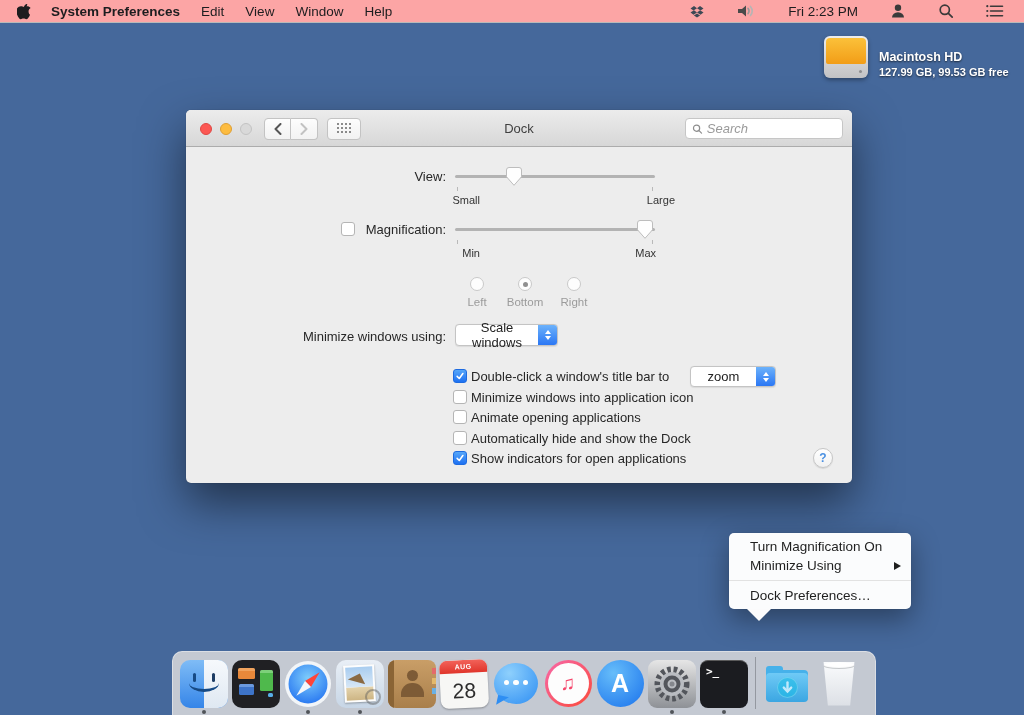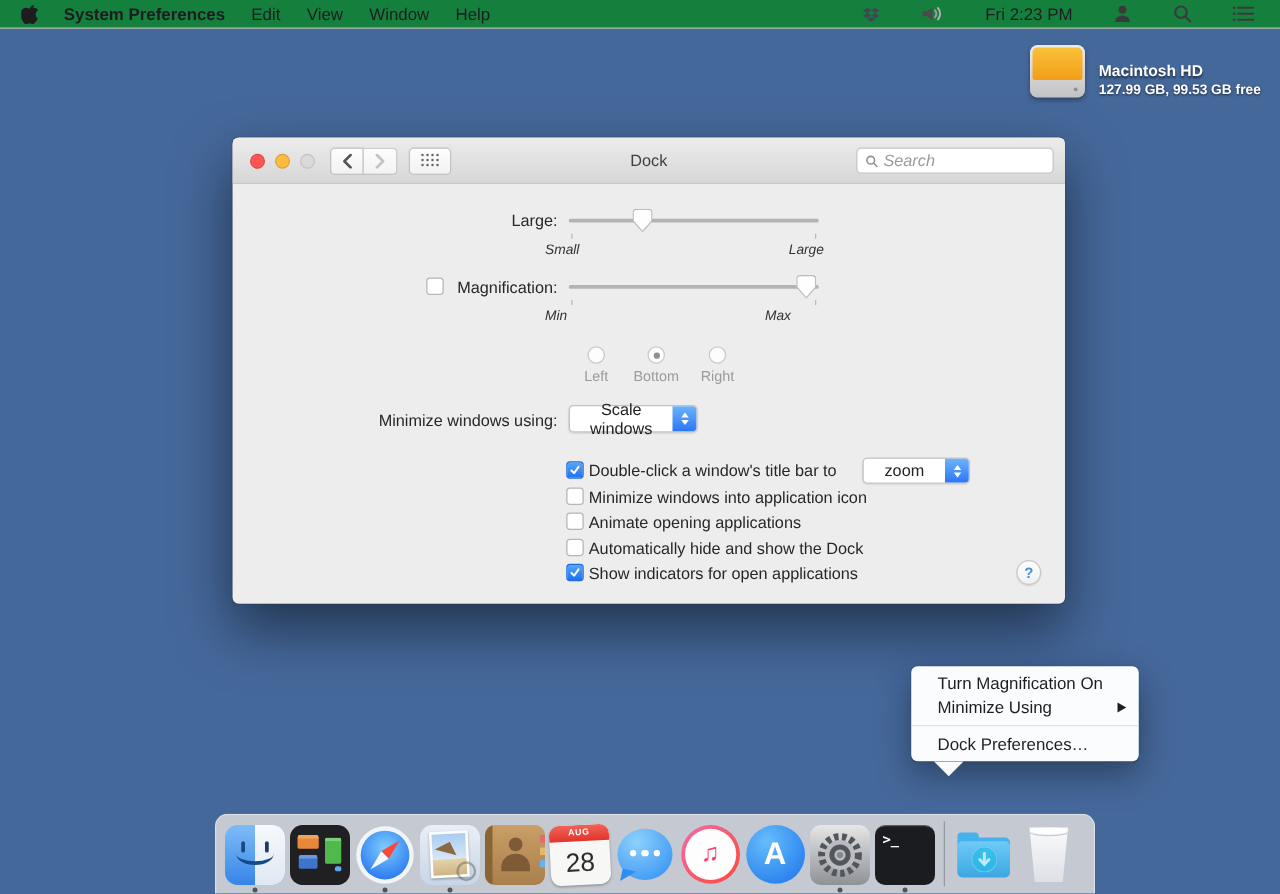--- a/index.html
+++ b/index.html
@@ -1,20 +1,20 @@
 <!DOCTYPE html>
 <html><head>
 <meta charset="utf-8">
 <style>
   * { margin:0; padding:0; box-sizing:border-box; }
   html,body { width:1024px; height:715px; overflow:hidden; }
   body { font-family:"Liberation Sans", sans-serif; background:#45689b; position:relative; }
 
   
-  .menubar { position:absolute; left:0; top:0; width:1024px; height:23px; background:#15803d;
+  .menubar { position:absolute; left:0; top:0; width:1024px; height:23px; background:#fca5a5;
              border-bottom:1px solid #b9b9b9; display:flex; align-items:center; font-size:13.5px; color:#1d1d1f; z-index:50;}
   .menubar-left { display:flex; align-items:center; gap:21px; padding-left:17px; }
   .appname { font-weight:bold; margin-left:-2px; }
   .menubar-right { margin-left:auto; display:flex; align-items:center; gap:32px; padding-right:20px; }
   .mb-icon { display:flex; align-items:center; }
   .mb-time { font-size:13.5px; }
 
   
   .drive-wrap { position:absolute; left:824px; top:36px; display:flex; gap:11px; align-items:flex-end; }
   .drive-icon { width:44px; height:42px; border-radius:6px; background:linear-gradient(#ececec,#c2c2c4);
@@ -53,21 +53,21 @@
   .searchfield input { border:none; outline:none; width:100%; font-size:13px; color:#333; background:transparent;
                        font-family:"Liberation Sans",sans-serif;font-style:italic; }
   .searchfield input::placeholder { color:#9a9a9a; }
 
   
   .flabel { position:absolute; font-size:13px; color:#272727; text-align:right; }
   .slider { position:absolute; width:200px; height:20px; }
   .slider .track { position:absolute; left:0; right:0; top:8px; height:3px; border-radius:2px; background:#b3b3b3; }
   .slider .tick { position:absolute; top:20px; width:1px; height:4px; background:#b9b9b9; }
   .slider-thumb { position:absolute; top:0; width:16px; height:19px; }
-  .tick-label { position:absolute; width:44px; text-align:left; font-size:11px; color:#333;font-style:italic; }
+  .tick-label { position:absolute; width:44px; text-align:right; font-size:11px; color:#333; }
   .checkbox { position:absolute; width:14px; height:14px; border-radius:3px; background:#fff; border:1px solid #b5b5b5;
               display:flex; align-items:center; justify-content:center; }
   .checkbox svg { visibility:hidden; }
   .checkbox.checked { background:linear-gradient(#56a7f9,#1e71f2); border-color:#1e6be0; }
   .checkbox.checked svg { visibility:visible; }
   .cb-label { position:absolute; font-size:13px; color:#272727; }
   .radio { position:absolute; width:14px; height:14px; border-radius:50%; background:#fdfdfd; border:1px solid #c9c9c9;
            display:flex; align-items:center; justify-content:center; }
   .radio i { width:5px; height:5px; border-radius:50%; background:#8f8f8f; visibility:hidden; }
   .radio.selected i { visibility:visible; }
@@ -287,21 +287,21 @@
     <div class="win-title">Dock</div>
     <div class="searchfield">
       <svg width="12" height="12" viewBox="0 0 16 16">
           <circle cx="6.8" cy="6.8" r="4.6" stroke="#8e8e8e" stroke-width="1.8" fill="none"></circle>
           <line x1="10.4" y1="10.4" x2="14.2" y2="14.2" stroke="#8e8e8e" stroke-width="1.8" stroke-linecap="round"></line>
         </svg>
       <input placeholder="Search" style="">
     </div>
   </div>
 
-  <div class="flabel" style="left:140px; top:59px; width:120px;">Large:</div>
+  <div class="flabel" style="left:140px; top:59px; width:120px;">View:</div>
   <div class="slider" style="left:269px; top:57px;">
     <div class="track"></div>
     <span class="tick" style="left:2px;"></span>
       <span class="tick" style="right:2px;"></span>
     <svg class="slider-thumb" viewBox="0 0 16 19" style="left: calc(29.5% - 8px);">
         <path d="M3,0.5 h10 a2.5,2.5 0 0 1 2.5,2.5 v6.8 L8,18.3 L0.5,9.8 v-6.8 A2.5,2.5 0 0 1 3,0.5 Z" fill="#fefefe" stroke="#bdbdbd"></path>
       </svg>
   </div>
   <div class="tick-label" style="left:250px; top:84px;">Small</div>
   <div class="tick-label" style="left:445px; top:84px;">Large</div>

